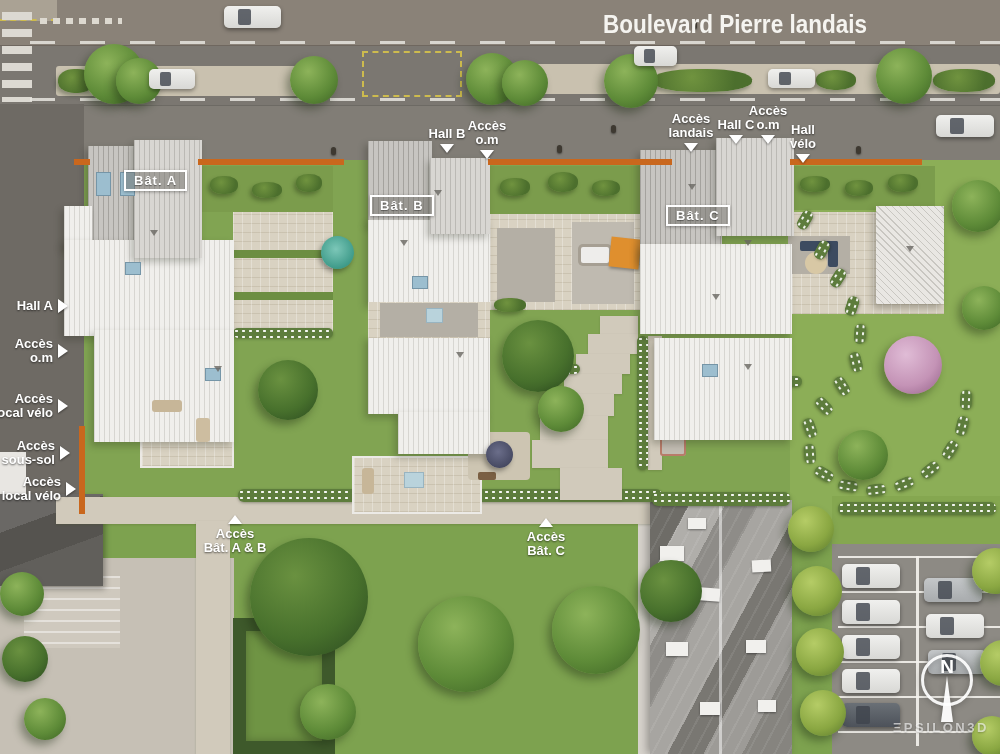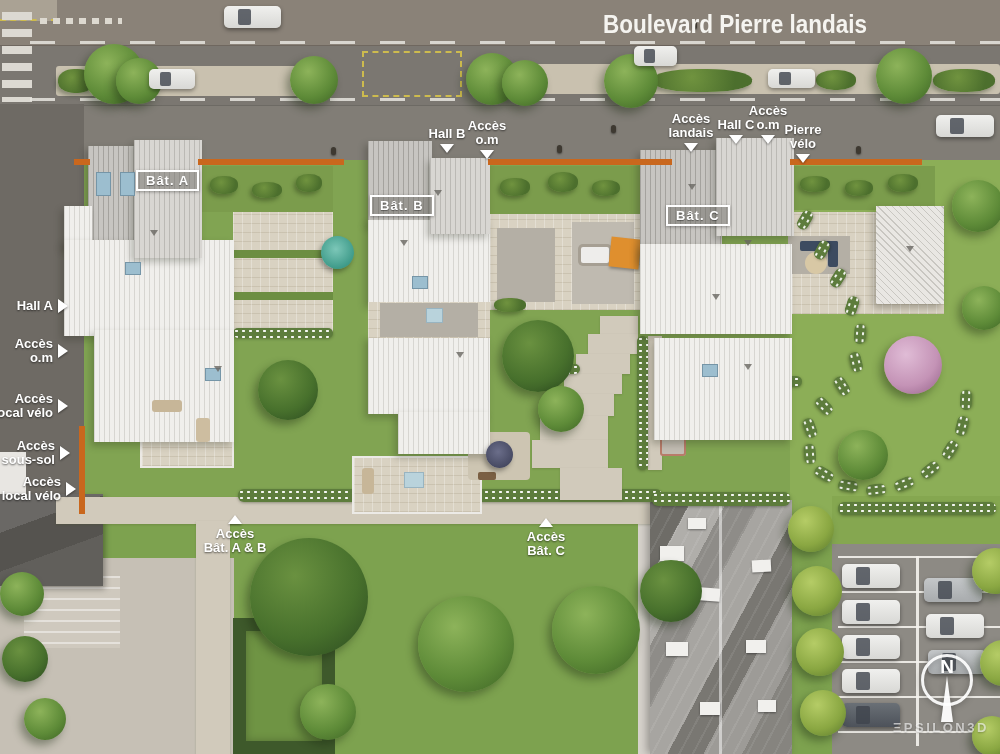--- a/index.html
+++ b/index.html
@@ -307,21 +307,21 @@
     </div>
 
   <i class="pp" style="left:331px;top:147px"></i>
   <i class="pp" style="left:557px;top:145px"></i>
   <i class="pp" style="left:856px;top:146px"></i>
   <i class="pp" style="left:692px;top:21px"></i>
   <i class="pp" style="left:611px;top:125px"></i>
 
   <div class="rtitle" style="left:565px;top:10px;width:340px">Boulevard Pierre landais</div>
 
-  <div class="badge" style="left:136px;top:170px">Bât. A</div>
+  <div class="badge" style="left:124px;top:170px">Bât. A</div>
   <div class="badge" style="left:370px;top:195px">Bât. B</div>
   <div class="badge" style="left:666px;top:205px">Bât. C</div>
 
   <div class="lbl" style="left:412px;top:127px;width:70px">
     <div>Hall B</div>
     <i class="tri down"></i>
   </div>
   <div class="lbl" style="left:452px;top:119px;width:70px">
     <div>Accès</div>
     <div>o.m</div>
@@ -335,21 +335,21 @@
   <div class="lbl" style="left:701px;top:118px;width:70px">
     <div>Hall C</div>
     <i class="tri down"></i>
   </div>
   <div class="lbl" style="left:733px;top:104px;width:70px">
     <div>Accès</div>
     <div>o.m</div>
     <i class="tri down"></i>
   </div>
   <div class="lbl" style="left:768px;top:123px;width:70px">
-    <div>Pierre</div>
+    <div>Hall</div>
     <div>vélo</div>
     <i class="tri down"></i>
   </div>
 
   <div class="lbl left" style="left:-14px;top:299px;width:84px">
     <div>Hall A</div>
     <i class="tri right"></i>
   </div>
   <div class="lbl left" style="left:-14px;top:337px;width:84px">
     <div>Accès</div>

